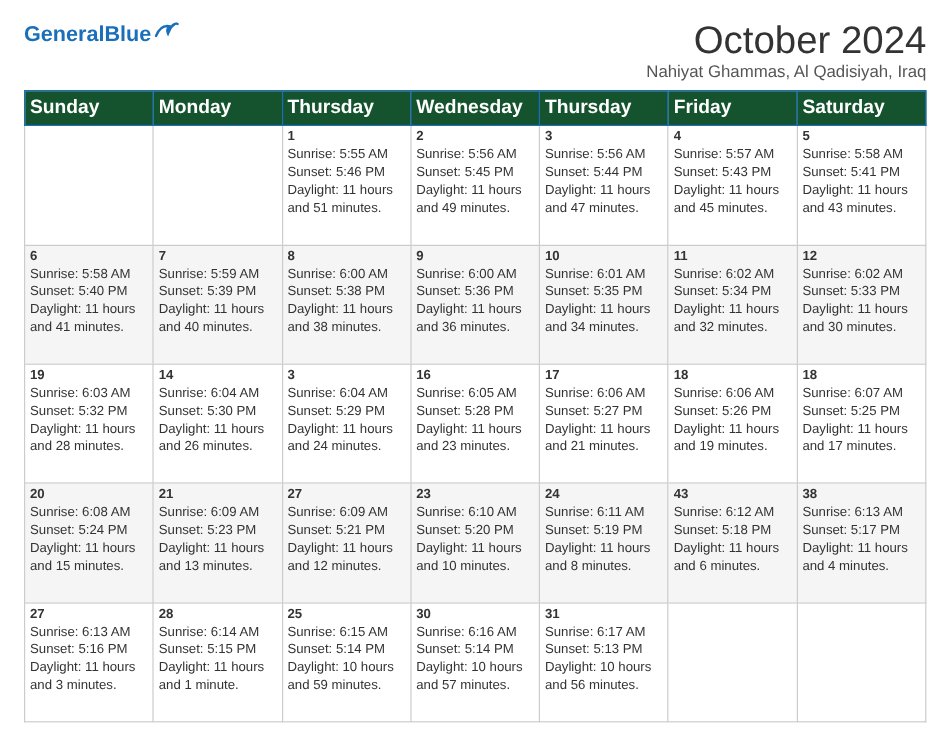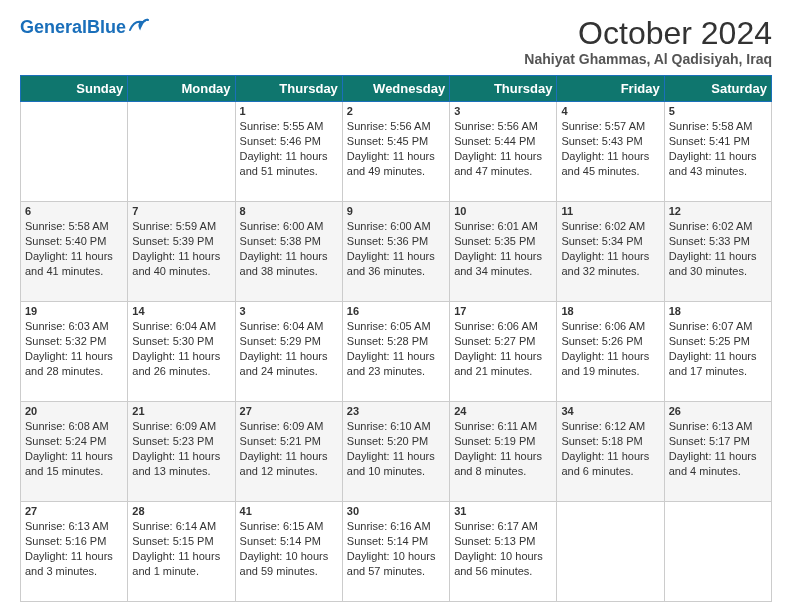--- a/index.html
+++ b/index.html
@@ -37,34 +37,34 @@
     }
     .month-title {
       font-size: 32px;
       font-weight: normal;
       color: #333;
       line-height: 1.1;
     }
     .subtitle {
       font-size: 14px;
       color: #555;
-      font-weight: bold;
+      font-weight: normal;
     }
     .calendar-table {
       width: 100%;
       border-collapse: collapse;
       flex: 1;
     }
     .calendar-table th {
-      background-color: #0f766e;
+      background-color: #14532d;
       color: #fff;
-      font-size: 13px;
+      font-size: 16px;
       font-weight: bold;
       padding: 5px 4px;
-      text-align: right;
+      text-align: left;
       border: 1px solid #1a6fba;
     }
     .calendar-table td {
       border: 1px solid #ccc;
       vertical-align: top;
       padding: 3px 4px;
       font-size: 9.5px;
       color: #333;
       width: calc(100% / 7);
       background: #fff;
@@ -223,39 +223,39 @@
           </td>
           <td>
             <span class="cell-day">23</span>
             <div class="cell-content">Sunrise: 6:10 AM<br>Sunset: 5:20 PM<br>Daylight: 11 hours and 10 minutes.</div>
           </td>
           <td>
             <span class="cell-day">24</span>
             <div class="cell-content">Sunrise: 6:11 AM<br>Sunset: 5:19 PM<br>Daylight: 11 hours and 8 minutes.</div>
           </td>
           <td>
-            <span class="cell-day">34</span>
+            <span class="cell-day">43</span>
             <div class="cell-content">Sunrise: 6:12 AM<br>Sunset: 5:18 PM<br>Daylight: 11 hours and 6 minutes.</div>
           </td>
           <td>
-            <span class="cell-day">26</span>
+            <span class="cell-day">38</span>
             <div class="cell-content">Sunrise: 6:13 AM<br>Sunset: 5:17 PM<br>Daylight: 11 hours and 4 minutes.</div>
           </td>
         </tr>
         <tr>
           <td>
             <span class="cell-day">27</span>
             <div class="cell-content">Sunrise: 6:13 AM<br>Sunset: 5:16 PM<br>Daylight: 11 hours and 3 minutes.</div>
           </td>
           <td>
             <span class="cell-day">28</span>
             <div class="cell-content">Sunrise: 6:14 AM<br>Sunset: 5:15 PM<br>Daylight: 11 hours and 1 minute.</div>
           </td>
           <td>
-            <span class="cell-day">41</span>
+            <span class="cell-day">25</span>
             <div class="cell-content">Sunrise: 6:15 AM<br>Sunset: 5:14 PM<br>Daylight: 10 hours and 59 minutes.</div>
           </td>
           <td>
             <span class="cell-day">30</span>
             <div class="cell-content">Sunrise: 6:16 AM<br>Sunset: 5:14 PM<br>Daylight: 10 hours and 57 minutes.</div>
           </td>
           <td>
             <span class="cell-day">31</span>
             <div class="cell-content">Sunrise: 6:17 AM<br>Sunset: 5:13 PM<br>Daylight: 10 hours and 56 minutes.</div>
           </td>

